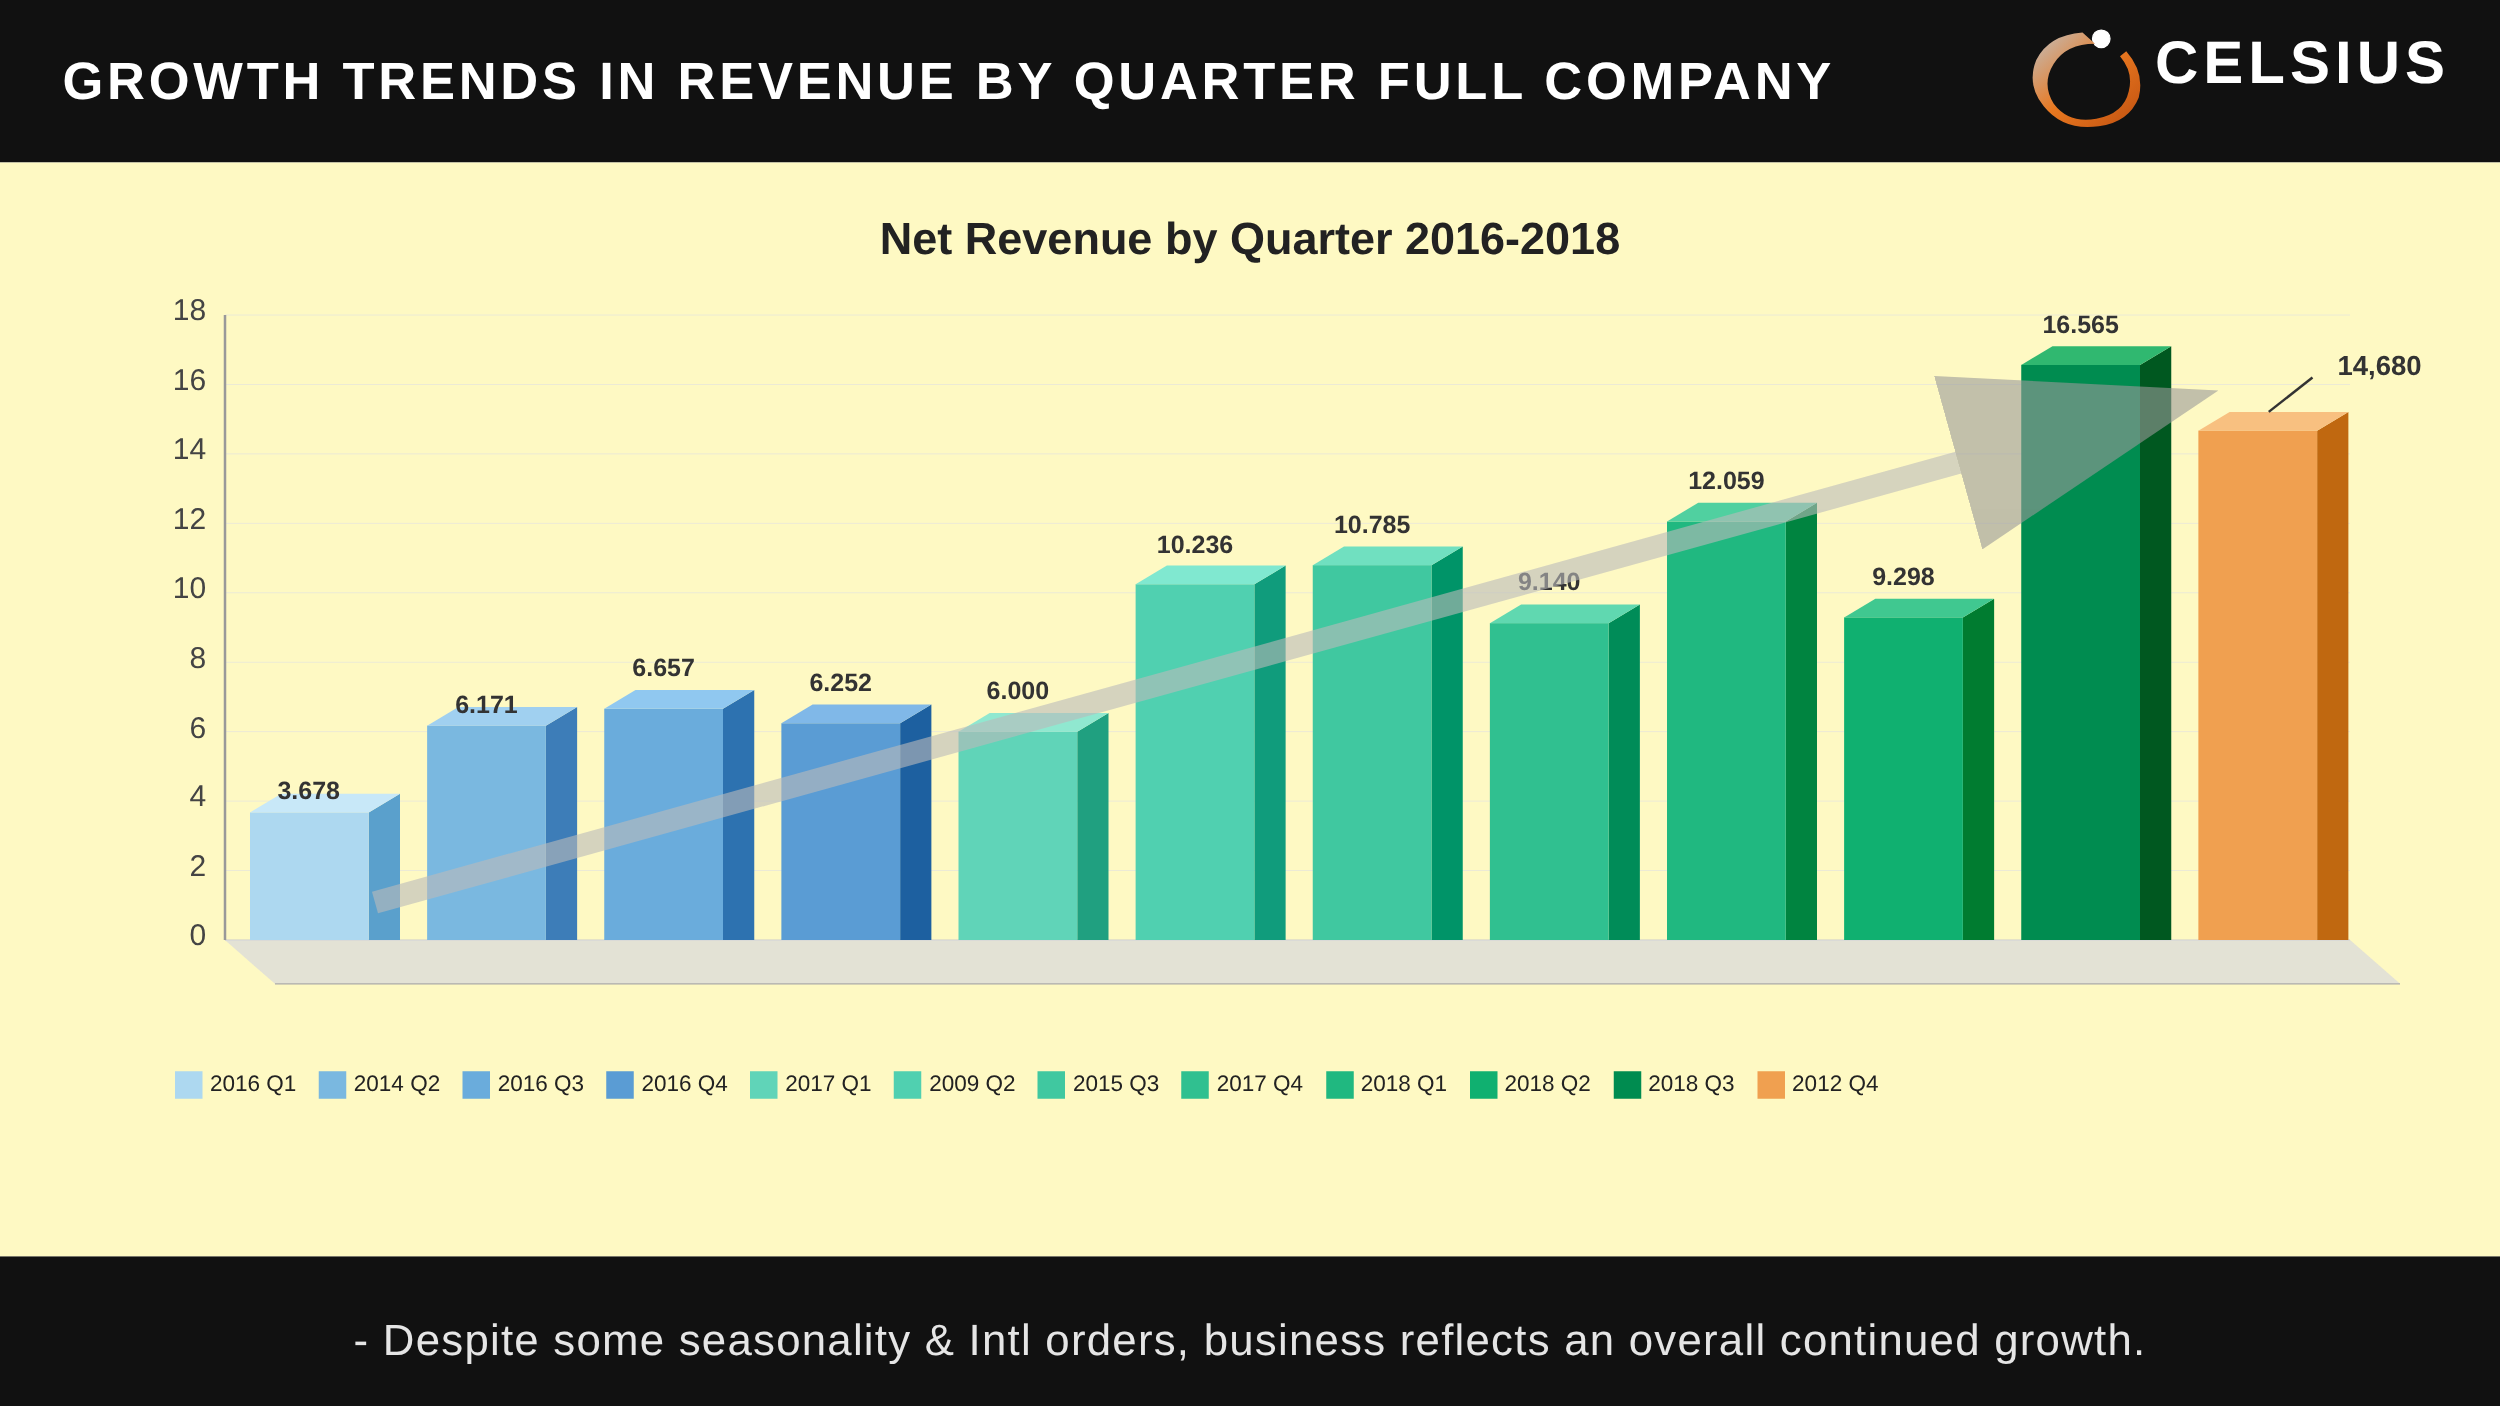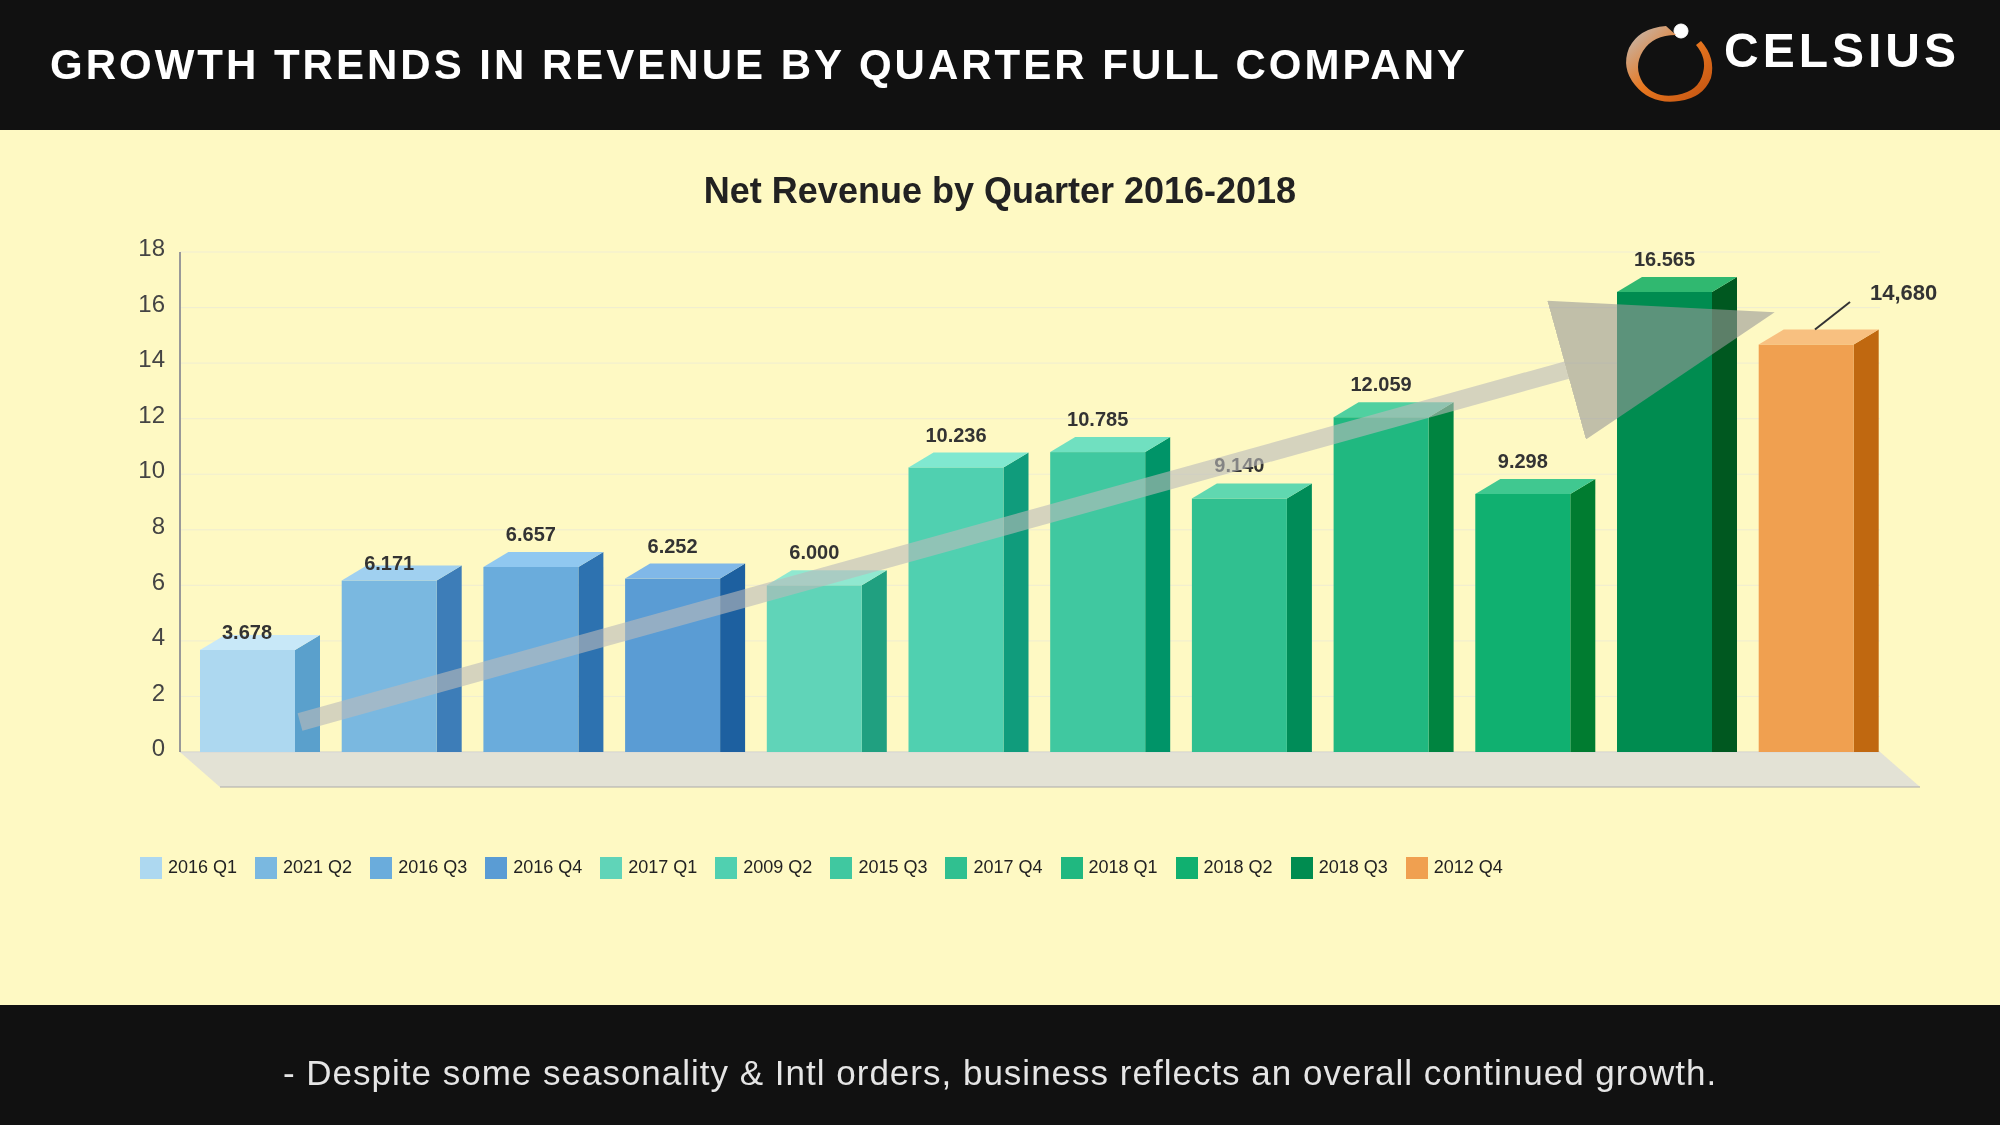--- a/index.html
+++ b/index.html
@@ -271,21 +271,21 @@
     </svg>
   </div>
 
   <div class="legend" id="legend-container">
   <div class="legend-item">
       <div class="legend-box" style="background:#add8f0;"></div>
       <span>2016 Q1</span>
     </div>
       <div class="legend-item">
       <div class="legend-box" style="background:#7ab8e0;"></div>
-      <span>2021 Q2</span>
+      <span>2014 Q2</span>
     </div>
       <div class="legend-item">
       <div class="legend-box" style="background:#6aacdc;"></div>
       <span>2016 Q3</span>
     </div>
       <div class="legend-item">
       <div class="legend-box" style="background:#5a9cd4;"></div>
       <span>2016 Q4</span>
     </div>
       <div class="legend-item">

